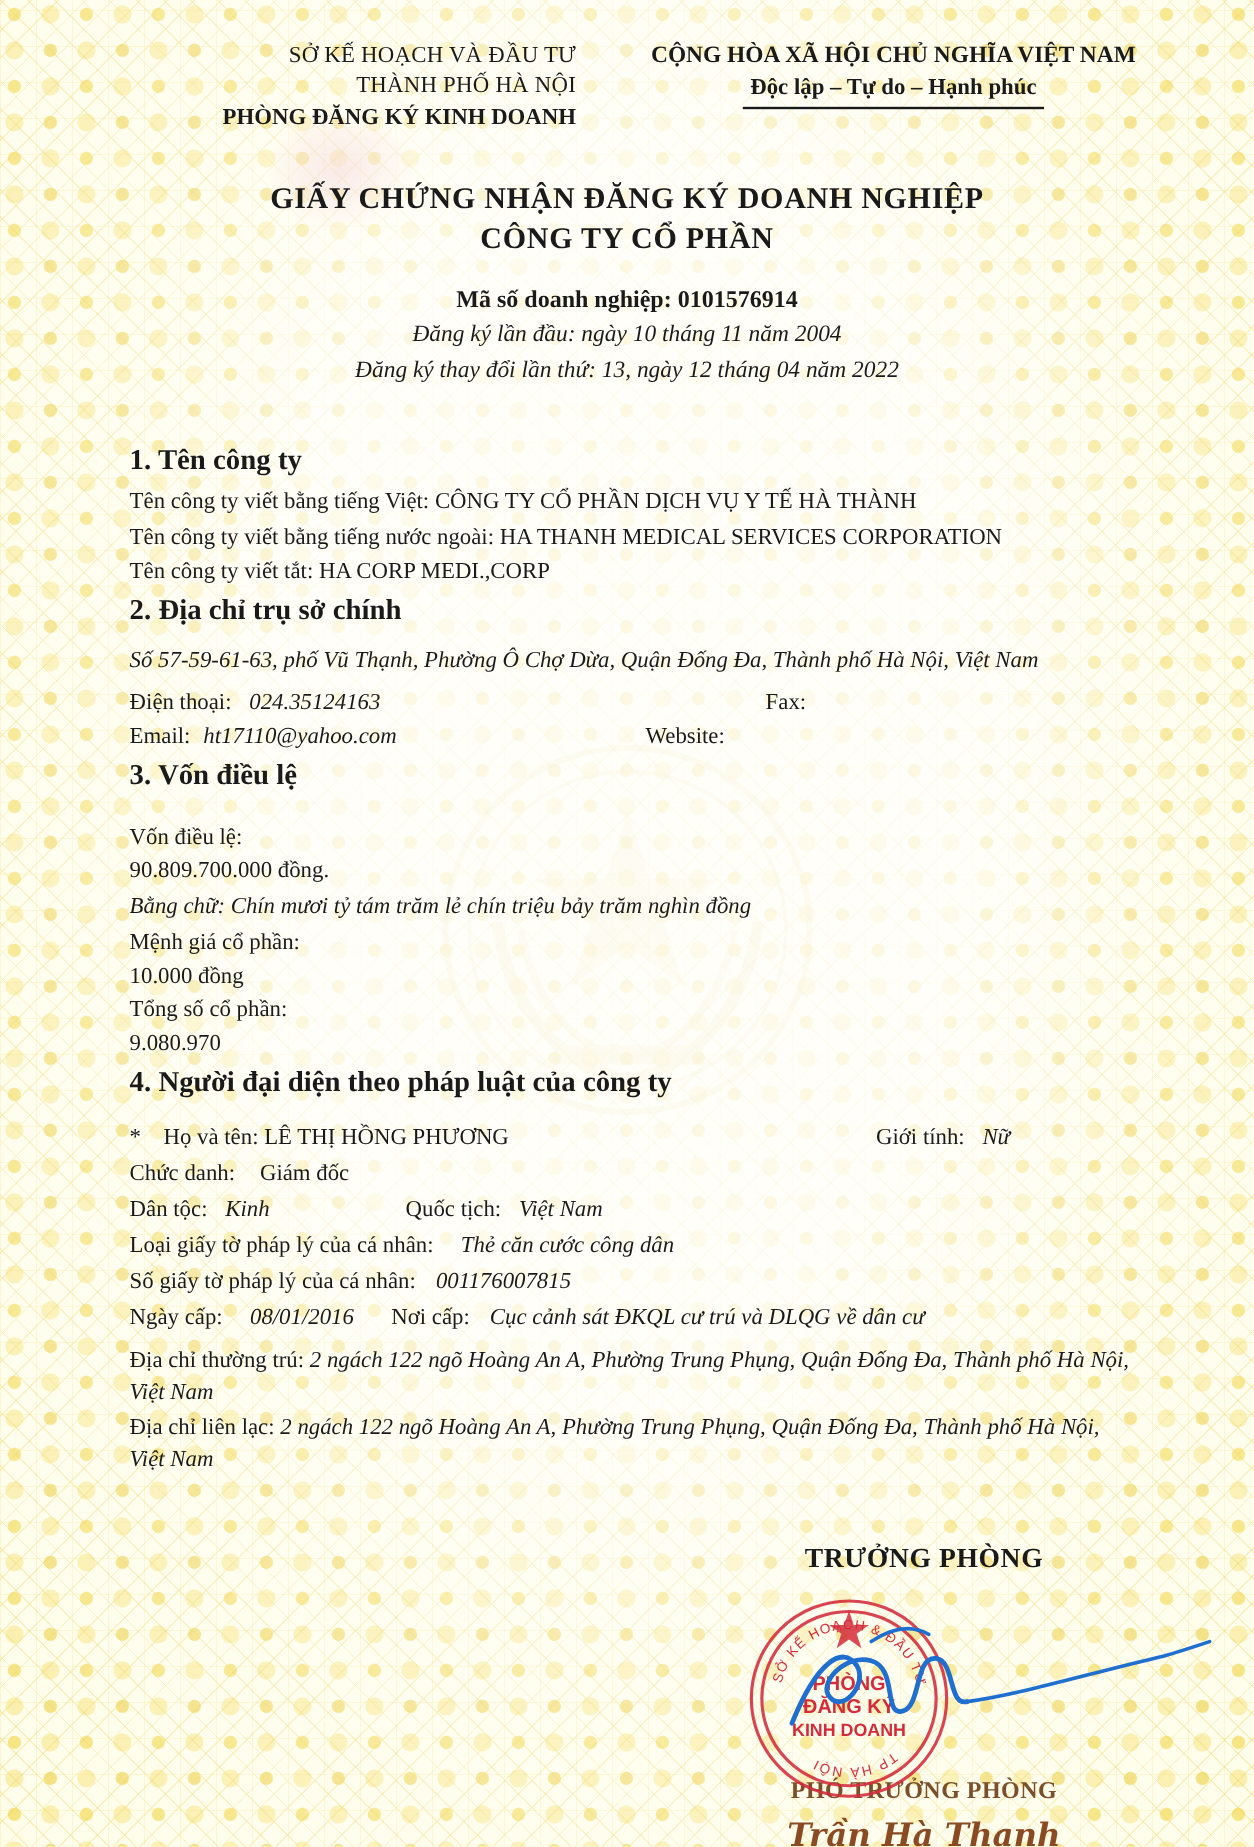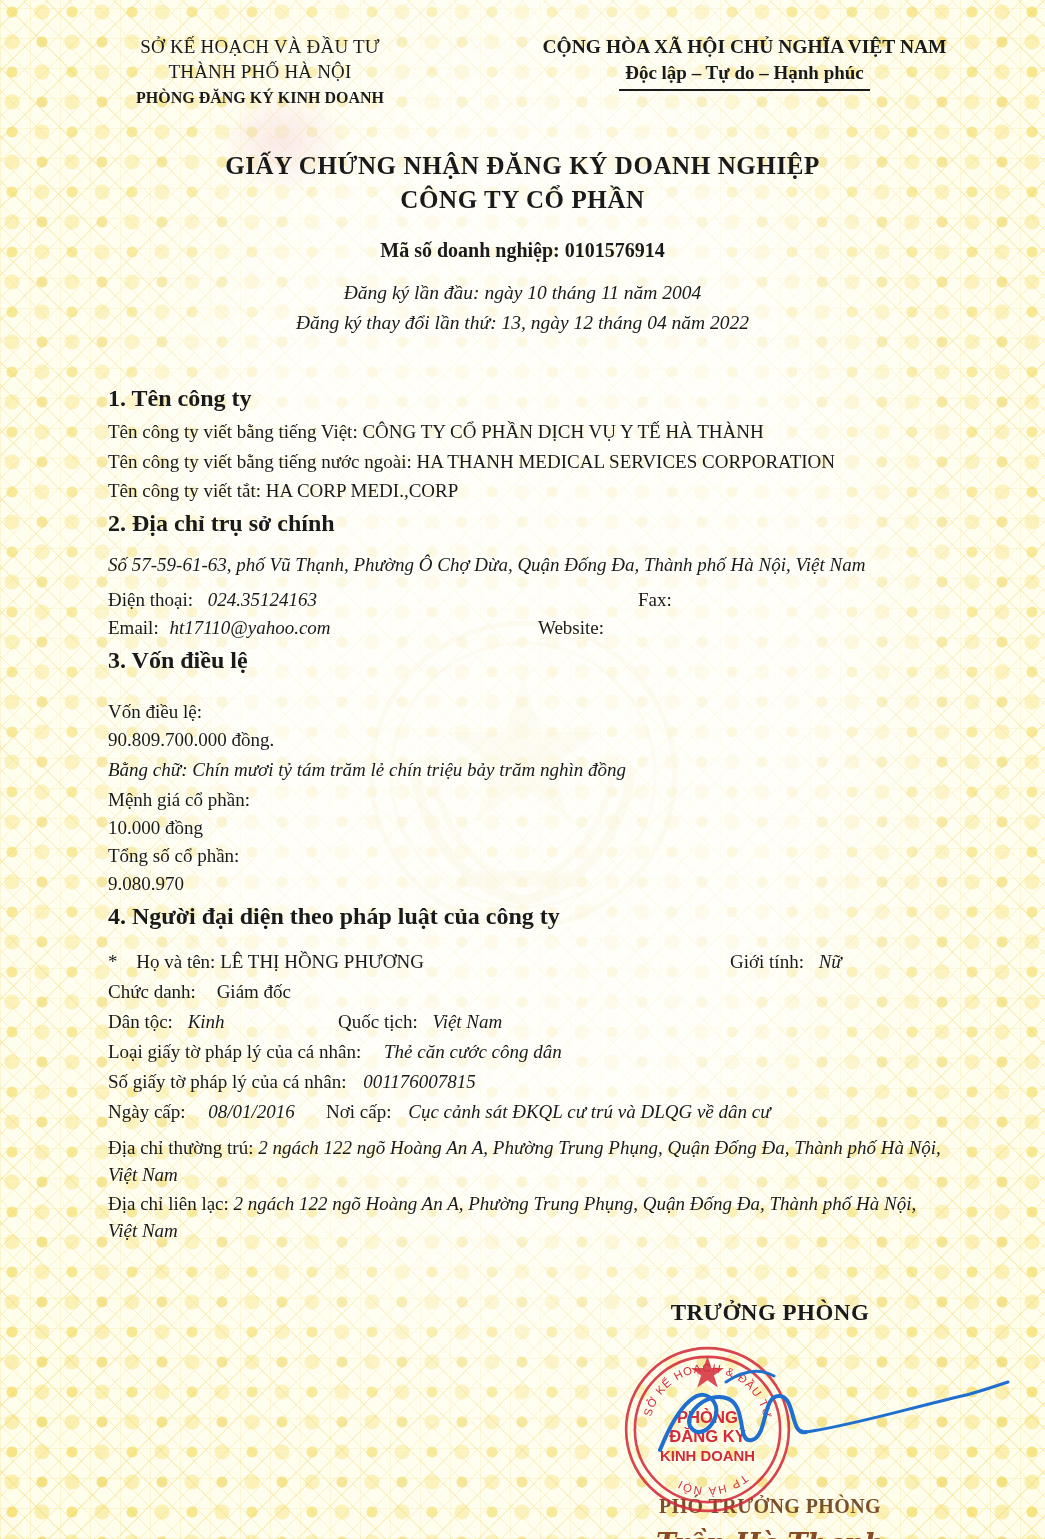--- a/index.html
+++ b/index.html
@@ -69,37 +69,37 @@
   .content {
     position: relative;
     z-index: 2;
   }
   .head {
     display: flex;
     padding: 34px 0 0 0;
   }
   .head-left {
     width: 480px;
-    text-align: center;
+    text-align: right;
     padding-left: 40px;
     box-sizing: border-box;
   }
   .head-right {
     flex: 1;
     text-align: center;
     padding-right: 36px;
     box-sizing: border-box;
   }
   .head-left .l1, .head-left .l2 {
     font-size: 19px;
     letter-spacing: .2px;
     line-height: 25px;
   }
   .head-left .l3 {
-    font-size: 16px;
+    font-size: 19px;
     font-weight: bold;
     line-height: 27px;
   }
   .head-right .r1 {
     font-size: 19.5px;
     font-weight: bold;
     line-height: 26px;
   }
   .head-right .r2 {
     font-size: 19px;
@@ -130,21 +130,21 @@
     font-size: 20px;
     font-weight: bold;
     margin-top: 22px;
   }
   .reg-line {
     text-align: center;
     font-style: italic;
     font-size: 19.5px;
     line-height: 30px;
   }
-  .reg-line.first { margin-top: 16px; }
+  .reg-line.first { margin-top: 2px; }
   .body {
     margin-top: 46px;
     padding: 0 95px 0 108px;
     font-size: 19px;
     line-height: 28px;
   }
   .sec-head {
     font-weight: bold;
     font-size: 24px;
     margin-top: 4px;

